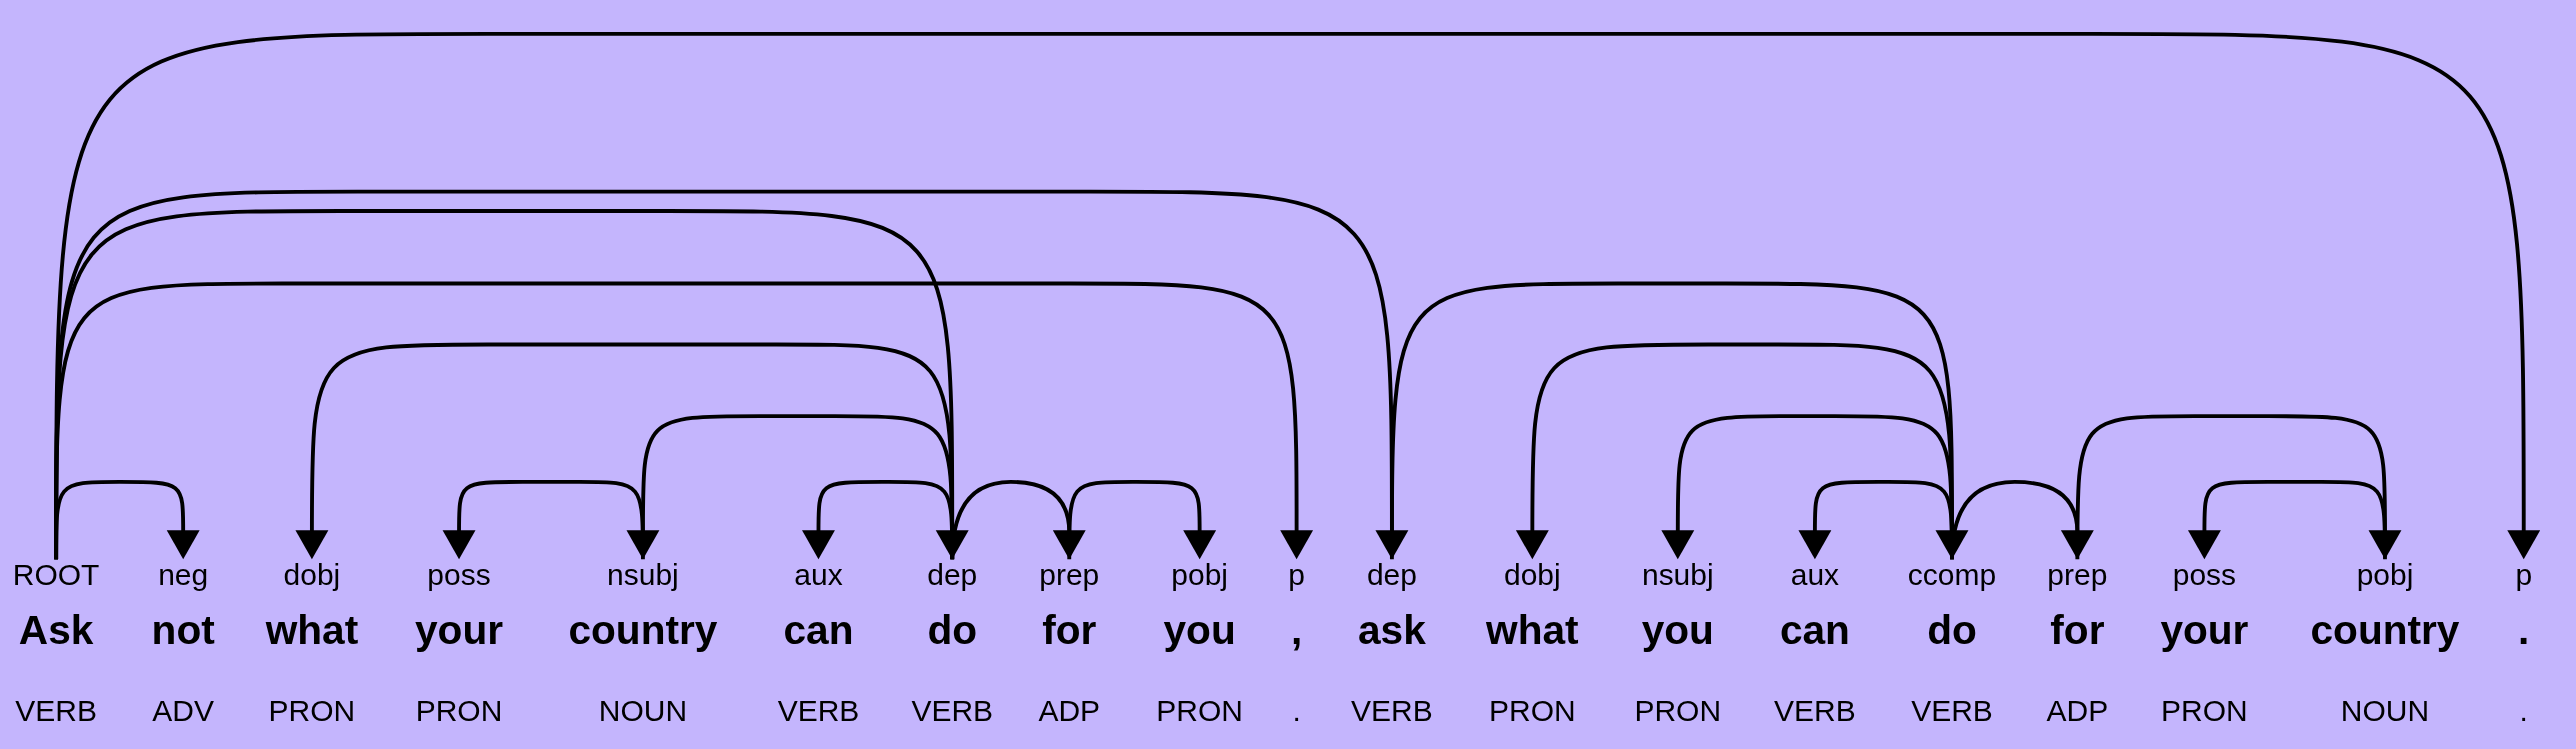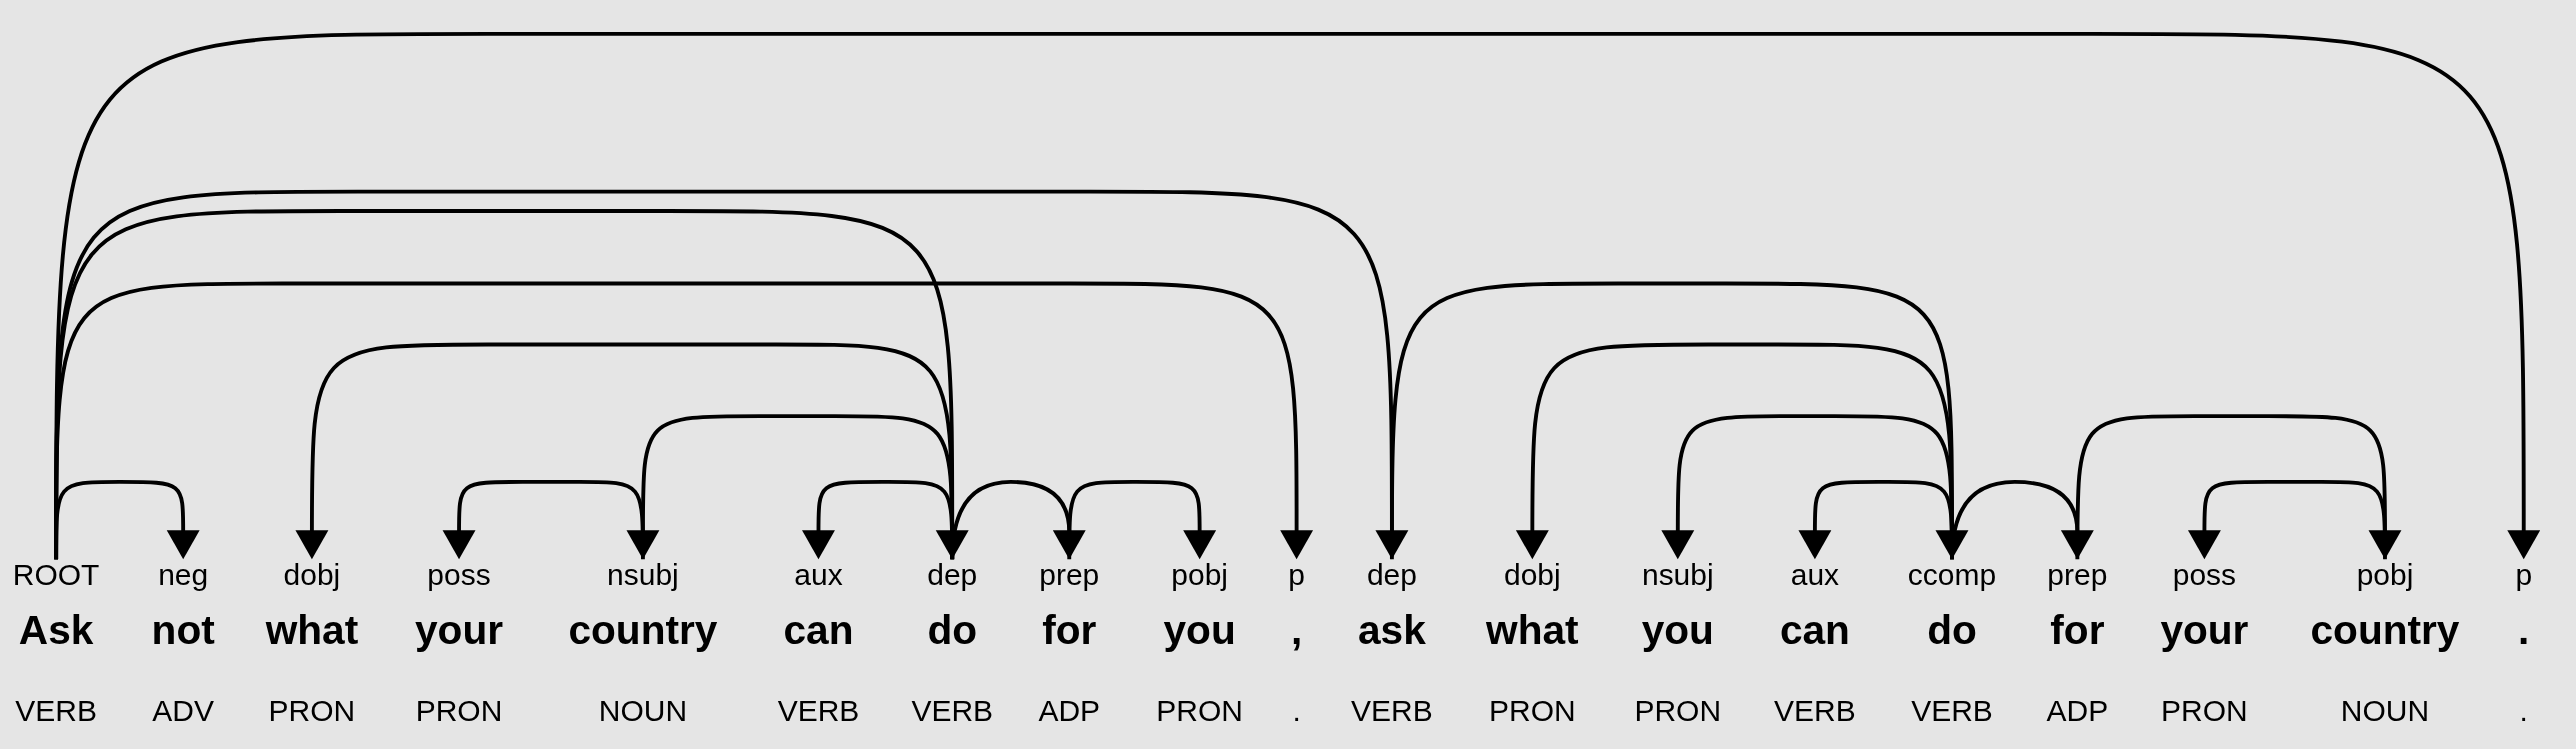--- a/index.html
+++ b/index.html
@@ -4,21 +4,21 @@
 <style>
   html, body {
     margin: 0;
     padding: 0;
     background: #ffffff;
   }
   #root {
     position: relative;
     width: 2576px;
     height: 750px;
-    background: #e5e5e5;
+    background: #c4b5fd;
     overflow: hidden;
     font-family: "Liberation Sans", sans-serif;
   }
   #parse-svg {
     position: absolute;
     left: 0;
     top: 0;
     width: 2576px;
     height: 750px;
     display: block;

